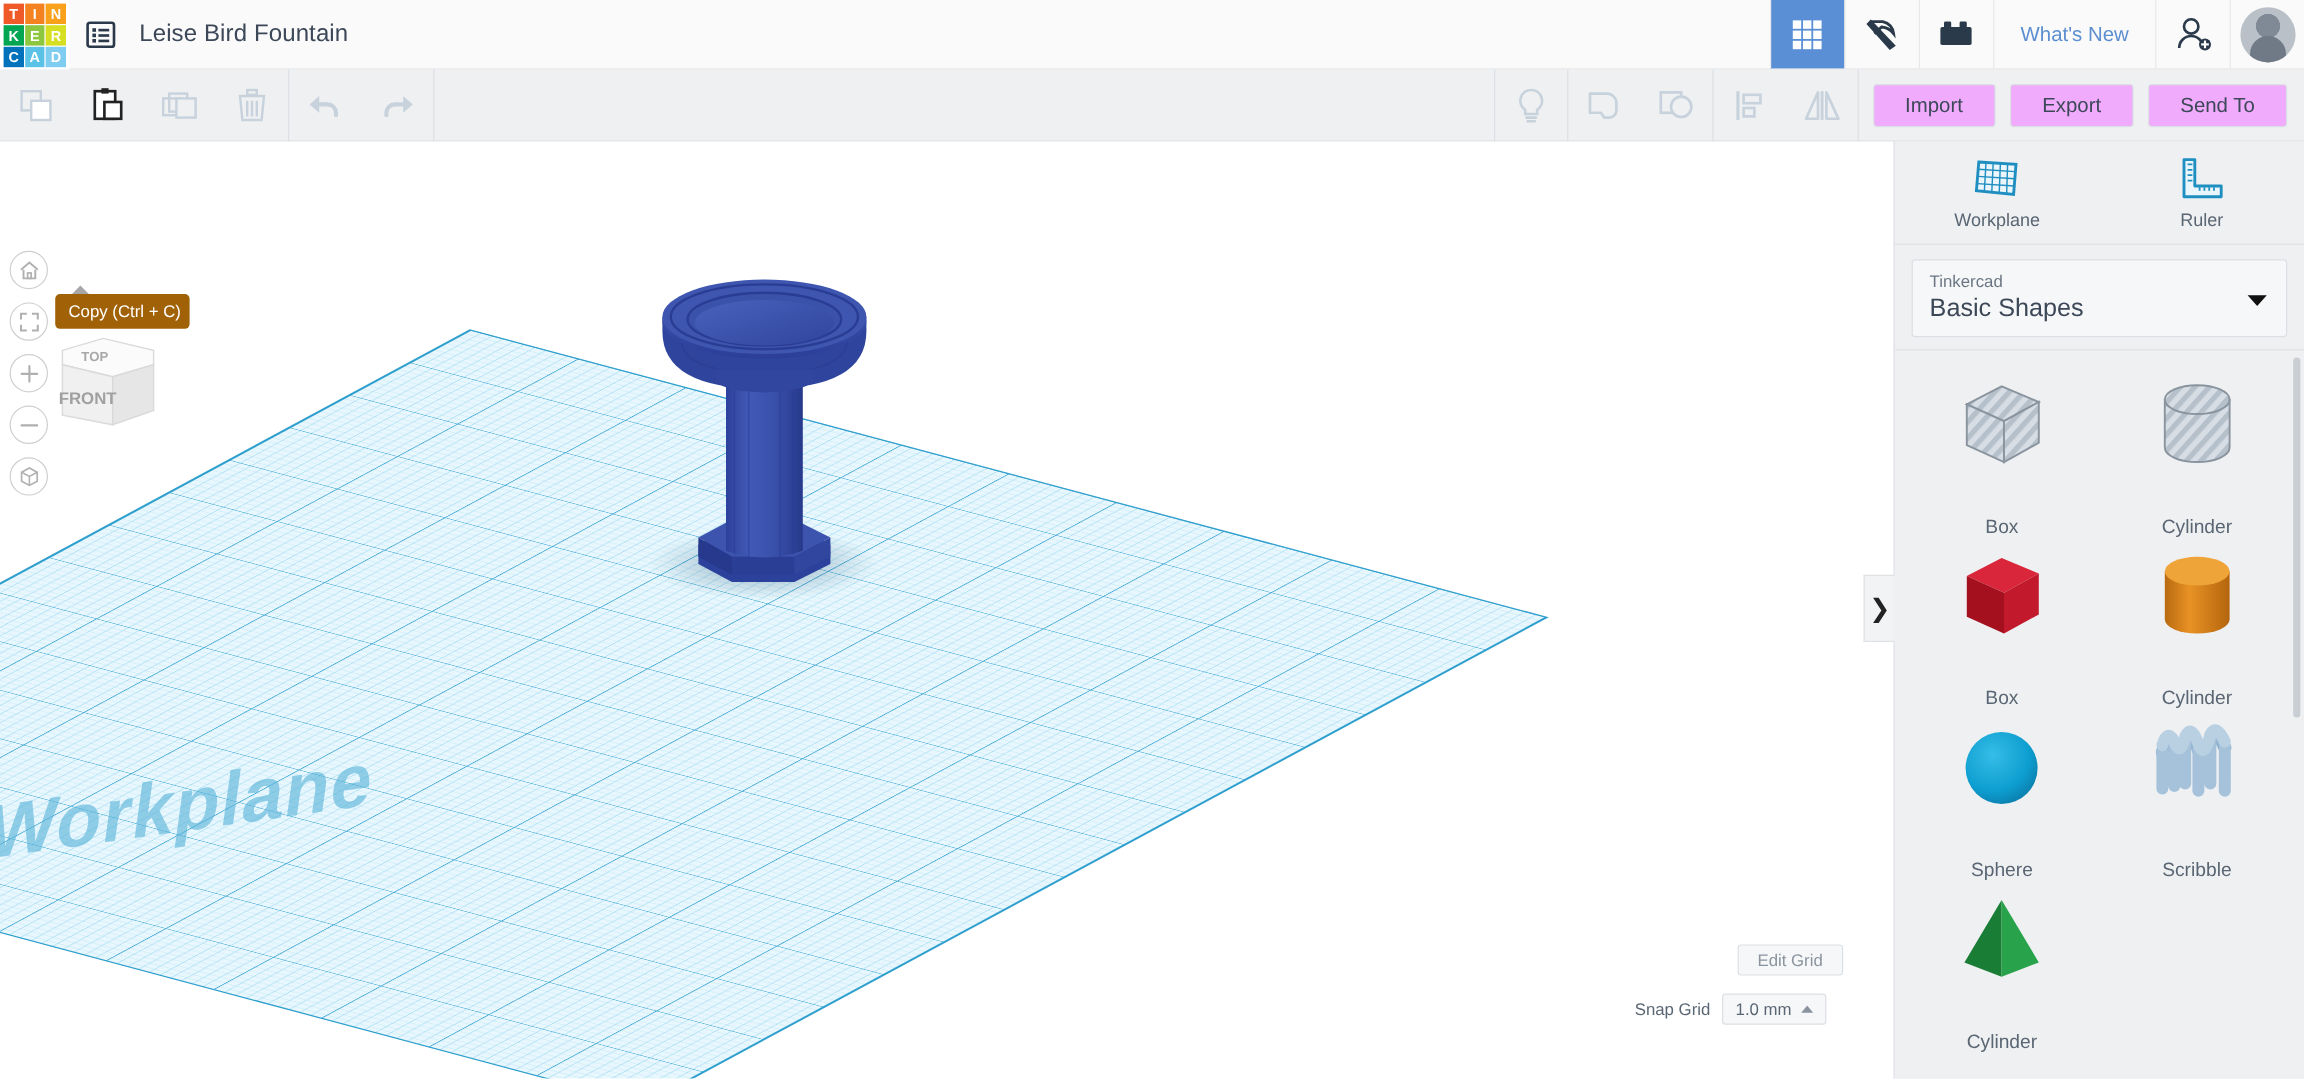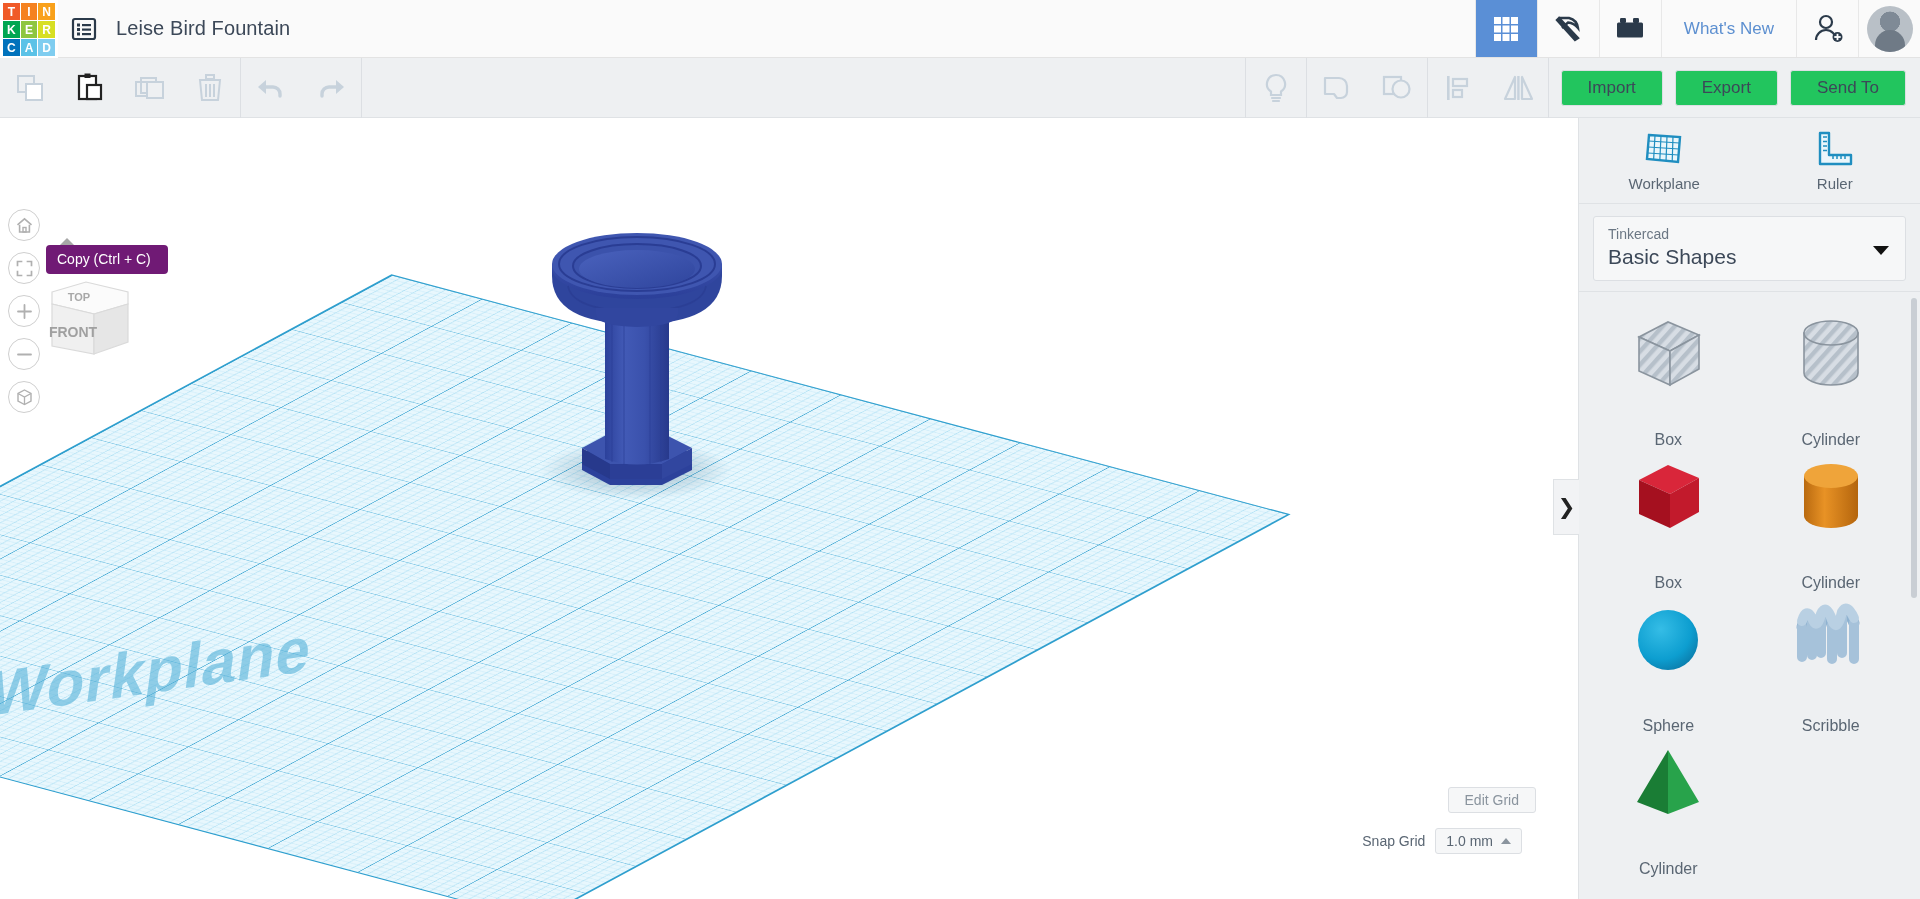--- a/index.html
+++ b/index.html
@@ -68,39 +68,39 @@
   }
   .tb-group { display: flex; align-items: center; height: 60px; }
   .tb-btn {
     width: 60px; height: 60px; display: flex; align-items: center;
     justify-content: center; cursor: pointer;
   }
   .tb-sep { width: 1px; height: 60px; background: #dcdfe3; }
   #tb-right { margin-left: auto; display: flex; align-items: center; height: 60px; }
   .tb-txtbtn {
     height: 36px; padding: 0 26px; margin-left: 12px;
-    border: 1px solid #dcdfe3; border-radius: 3px; background: #22c55e;
+    border: 1px solid #dcdfe3; border-radius: 3px; background: #f0abfc;
     display: flex; align-items: center; justify-content: center;
     font-size: 17px; color: #3c4858; cursor: pointer;
   }
 
   
   #viewport {
     position: absolute; top: 118px; left: 0; width: 1578px; height: 781px;
     background: #ffffff; overflow: hidden;
   }
   #plane-svg { position: absolute; left: 0; top: 0; }
   #model-svg { position: absolute; left: 0; top: 0; }
 
   
   #viewcube { position: absolute; left: 38px; top: 150px; width: 96px; height: 92px; cursor: pointer; }
   #tooltip {
     position: absolute; left: 46px; top: 127px;
-    background: #701a75; color: #fff; font-size: 14px;
-    padding: 6px 17px 7px 11px; border-radius: 4px; white-space: nowrap; z-index: 6;
+    background: #a16207; color: #fff; font-size: 14px;
+    padding: 6px 7px 7px 11px; border-radius: 4px; white-space: nowrap; z-index: 6;
   }
   #tooltip::after {
     content:""; position:absolute; left: 14px; top: -7px;
     border-left: 7px solid transparent; border-right: 7px solid transparent;
     border-bottom: 7px solid #a7a7a7;
   }
   .navbtn {
     position: absolute; left: 8px; width: 32px; height: 32px; border-radius: 50%;
     border: 1px solid #cfcfcf; background: rgba(255,255,255,.75);
     display: flex; align-items: center; justify-content: center; cursor: pointer;

